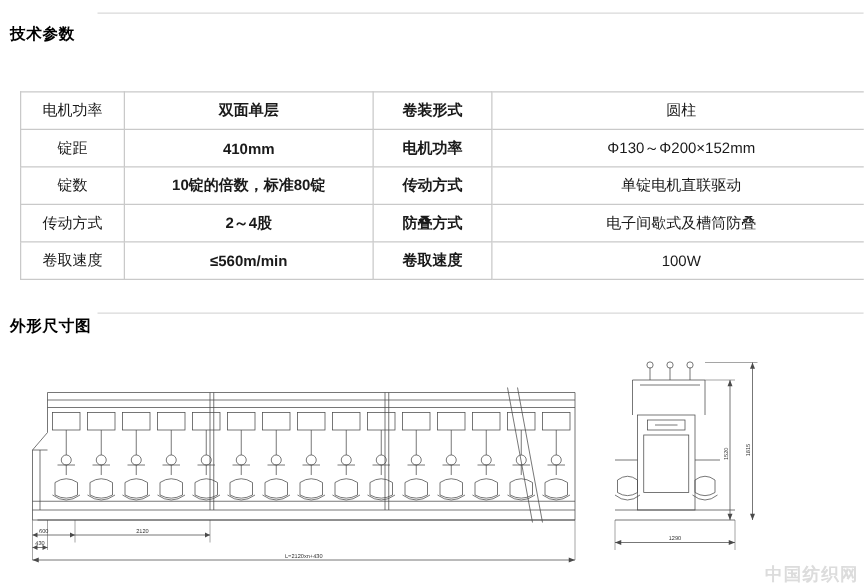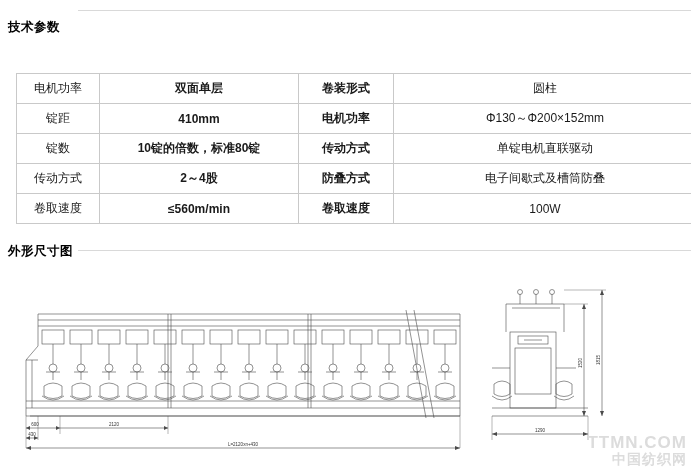--- a/index.html
+++ b/index.html
@@ -25,21 +25,21 @@
     letter-spacing: 0.5px;
   }
   #title-spec {
     position: absolute;
     left: 8px;
     top: 19px;
   }
   #title-dim {
     position: absolute;
     left: 8px;
-    top: 243px;
+    top: 253px;
   }
   .title-rule {
     position: absolute;
     left: 78px;
     right: 0;
     top: 10px;
     height: 1px;
     background: #d9d9d9;
   }
   .title-rule2 {
@@ -376,15 +376,14 @@
     <text x="106" y="158" text-anchor="middle">2120</text>
     <text x="235" y="178" text-anchor="middle">L=2120xn+430</text>
     <text x="532" y="164" text-anchor="middle">1290</text>
     <text x="592" y="92" text-anchor="middle" transform="rotate(-90 592 92)">1815</text>
     <text x="574" y="95" text-anchor="middle" transform="rotate(-90 574 95)">1520</text>
   </g>
 </svg>
 </div>
 
 <div class="wm">
-  <div class="wm1">TTMN.COM</div>
   <div class="wm2">中国纺织网</div>
 </div>
 
 </body></html>

